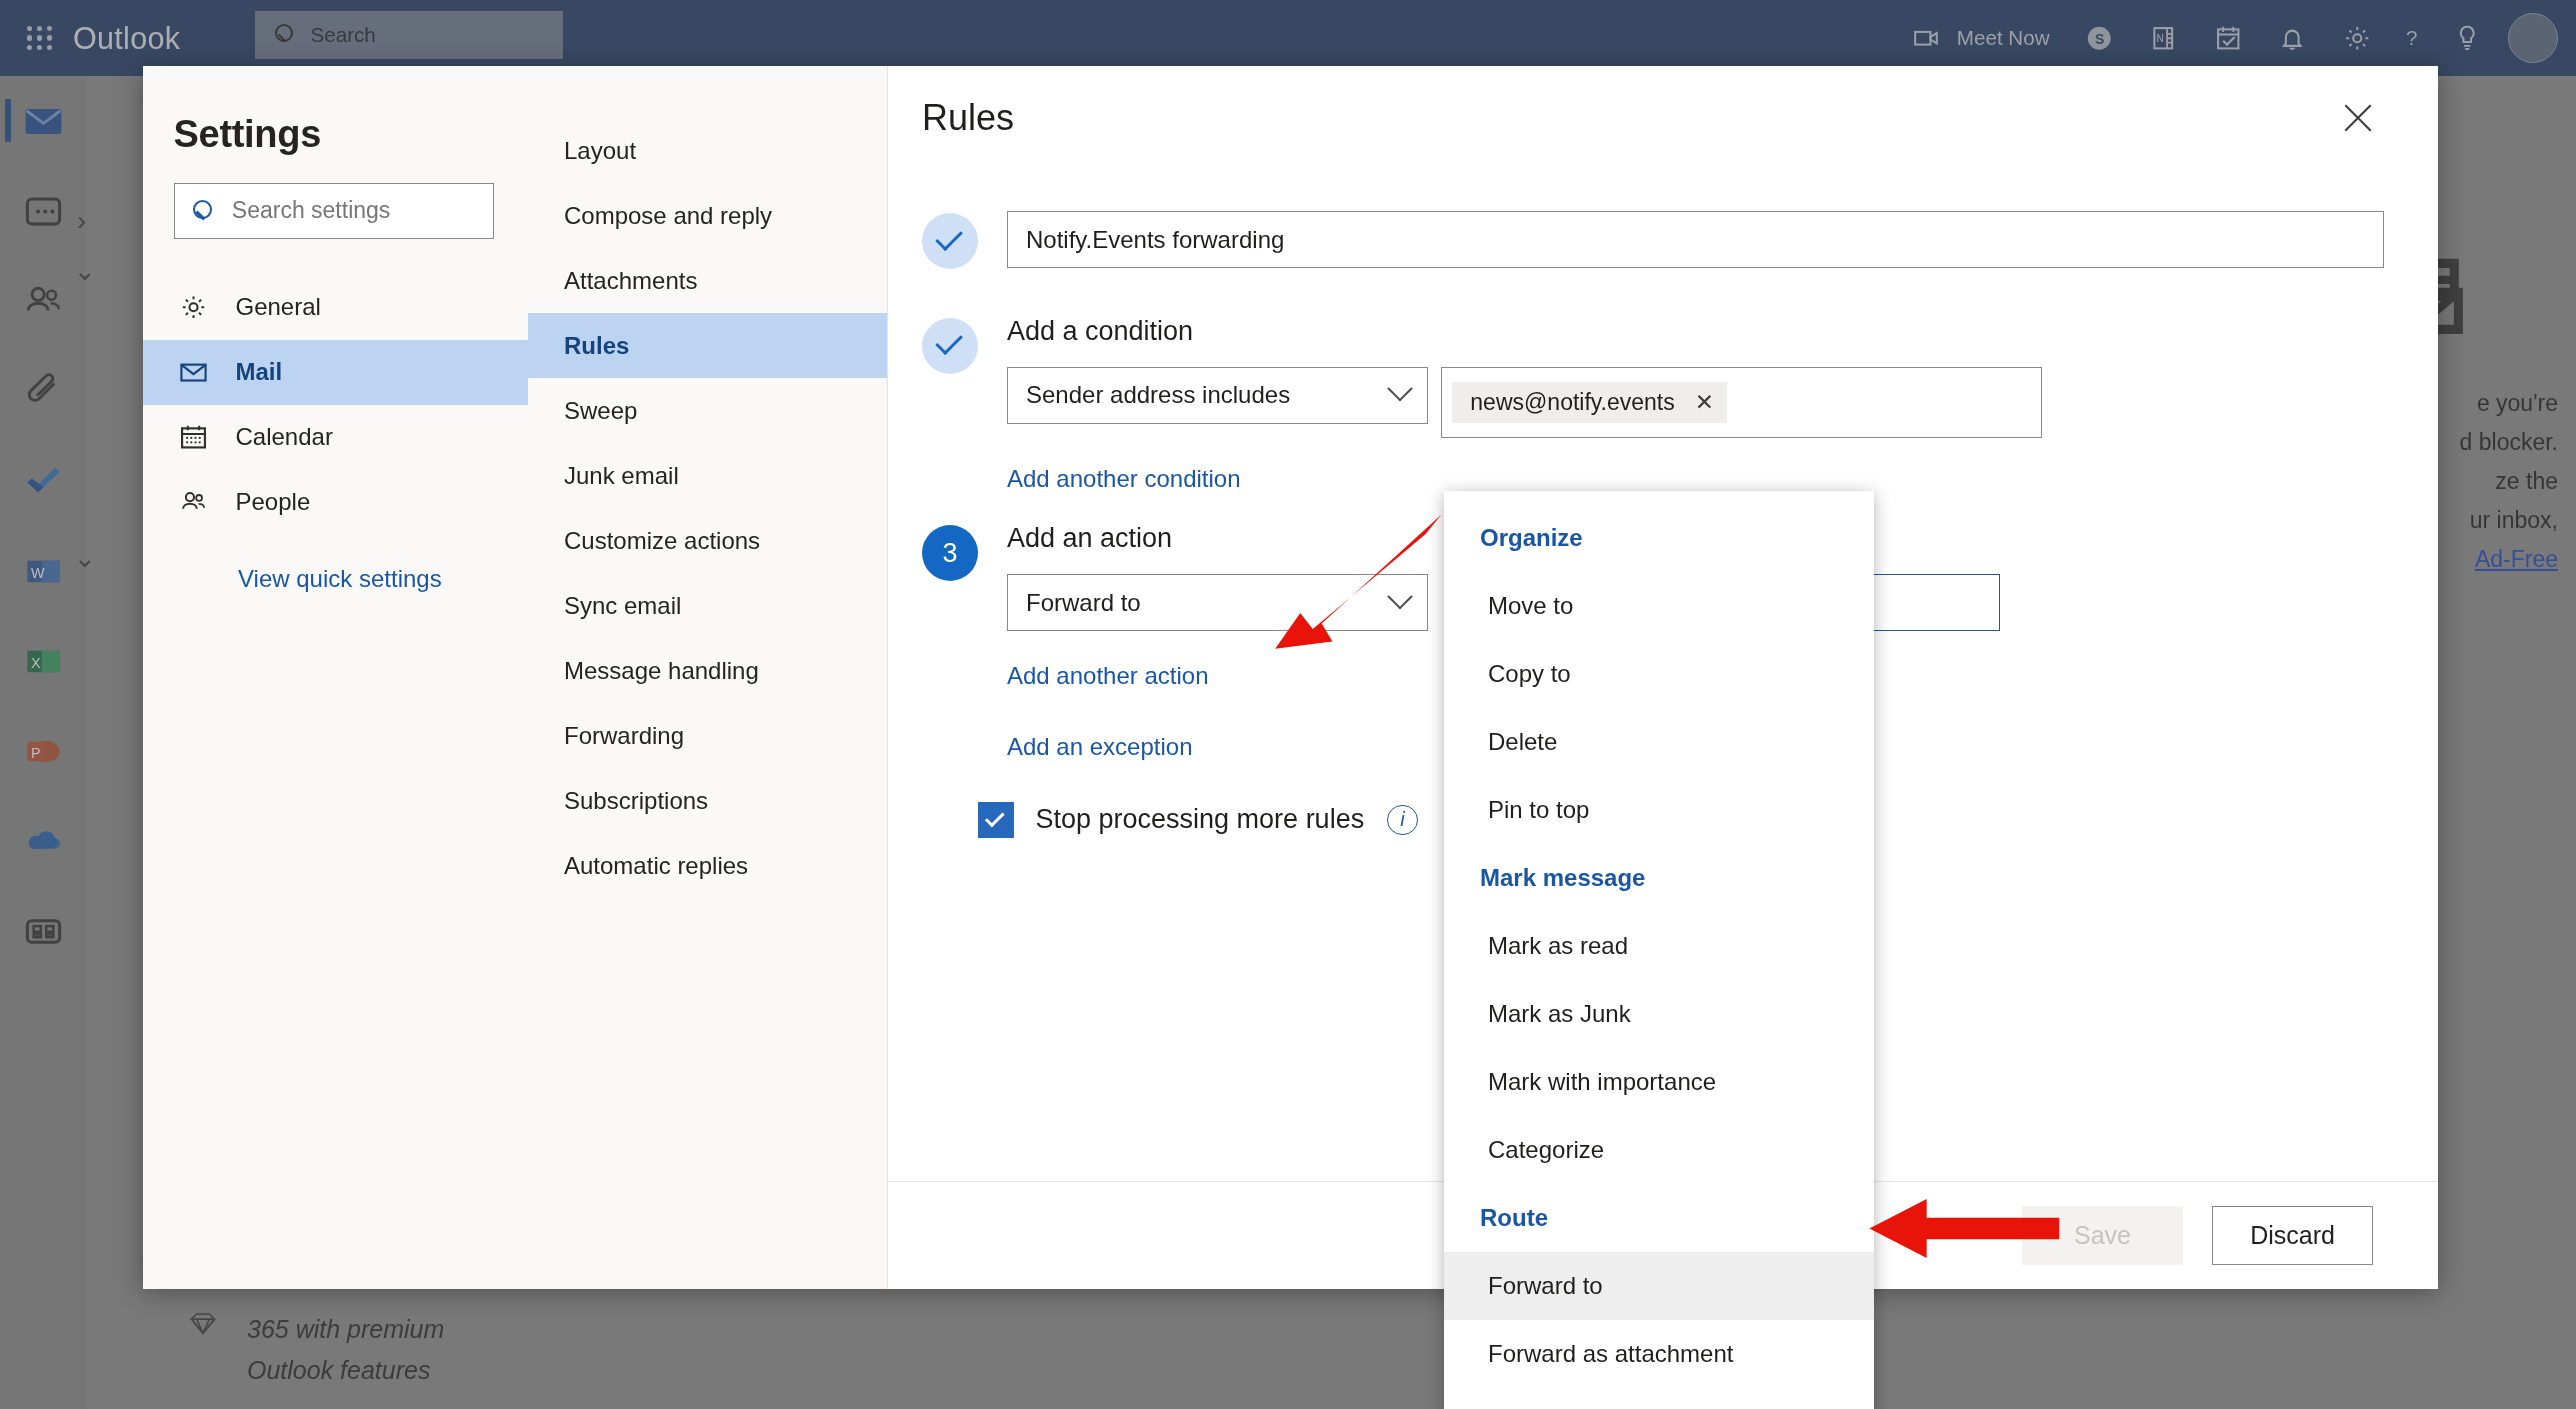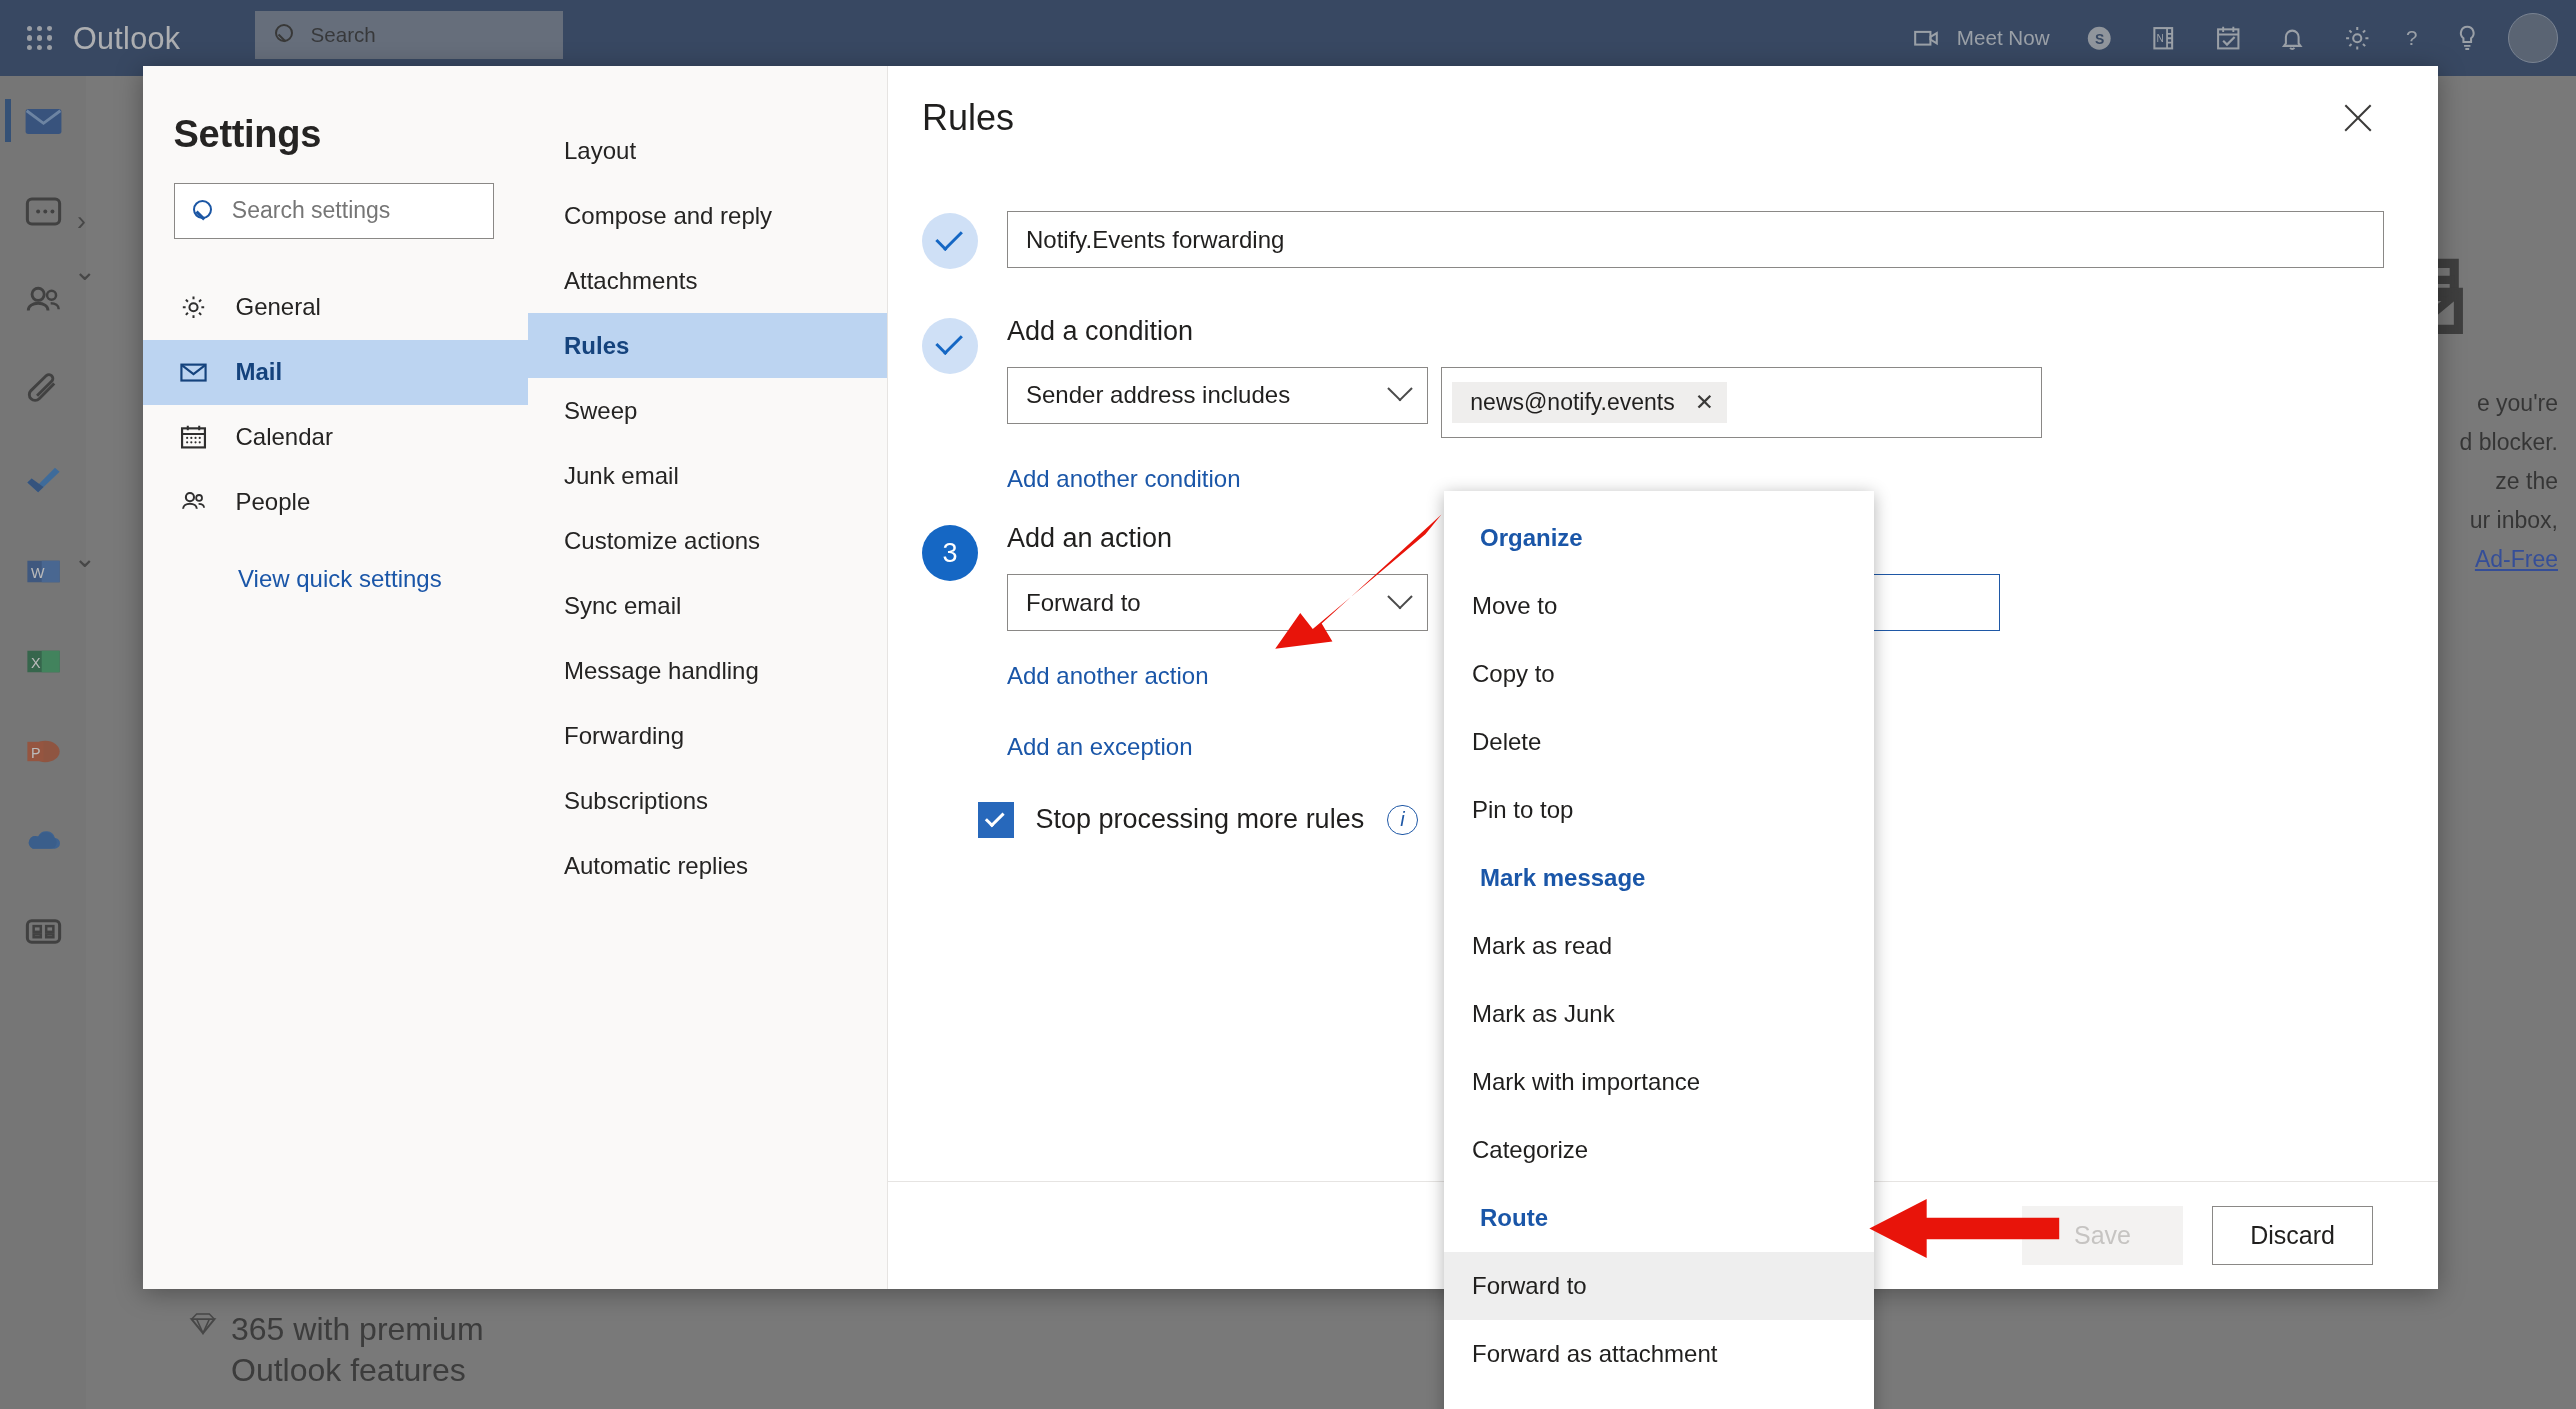--- a/index.html
+++ b/index.html
@@ -57,22 +57,22 @@
   .hamburger { position:absolute; left:134px; top:117px; width:38px; height:27px; }
   .hamburger span { display:block; height:2.7px; background:#3b3b3b; margin-bottom:8px; }
   .chev { position:absolute; color:#3a3a3a; font-size:27px; }
 
   .ad-card { position:absolute; right:0; top:152px; width:201px; height:493px;
     padding:18px; color:#1b1b1b; }
   .ad-ico { width:106px; height:99px; margin:5.4px auto 30.5px 0; }
   .ad-text { font-size:23px; line-height:39px; text-align:right; }
   .ad-link { color:#1a46c4; text-decoration:underline; }
 
-  .promo-bottom { position:absolute; left:145px; bottom:18px; width:412px;
-    color:#262626; font-size:32px; line-height:41px; }
+  .promo-bottom { position:absolute; left:161px; bottom:18px; width:412px;
+    color:#262626; font-size:25px; line-height:41px;font-style:italic; }
   .diamond { position:absolute; left:100px; bottom:70px; width:34px; height:30.5px; }
 
   .inbox-sel { position:absolute; left:106px; top:336px; width:117px;
     height:94px; background:#78808e; border-radius:5.4px; }
 
   .dim { position:absolute; inset:0; background:rgba(90,90,90,0.42); }
 
   
   .dialog {
     position:absolute; left:143px; top:66px; width:2295px; height:1223px;
@@ -164,21 +164,21 @@
     justify-content:center; font-size:25px; cursor:pointer; }
   .btn-save { background:#f3f2f1; color:#c6c4c2; }
   .btn-discard { background:#fff; color:#201f1e; border:1.3px solid #8a8886; }
 
   
   .menu { position:absolute; left:1444px; top:491px; width:430px;
     background:#fff; box-shadow:0 2.7px 16px rgba(0,0,0,.30); z-index:50;
     padding:12.5px 0 9px 0; }
   .menu-group { color:#1a56a8; font-weight:bold; font-size:24px;
     padding:20px 0 20px 36px; }
-  .menu-item { font-size:24px; color:#201f1e; padding:20px 0 20px 28px;
+  .menu-item { font-size:24px; color:#201f1e; padding:20px 0 20px 44px;
     cursor:pointer; }
   .menu-item.hl { background:#eeeeee; }
 
   
   .arrow { position:absolute; z-index:60; }
 </style>
 </head>
 <body>
 
 <div id="root">

